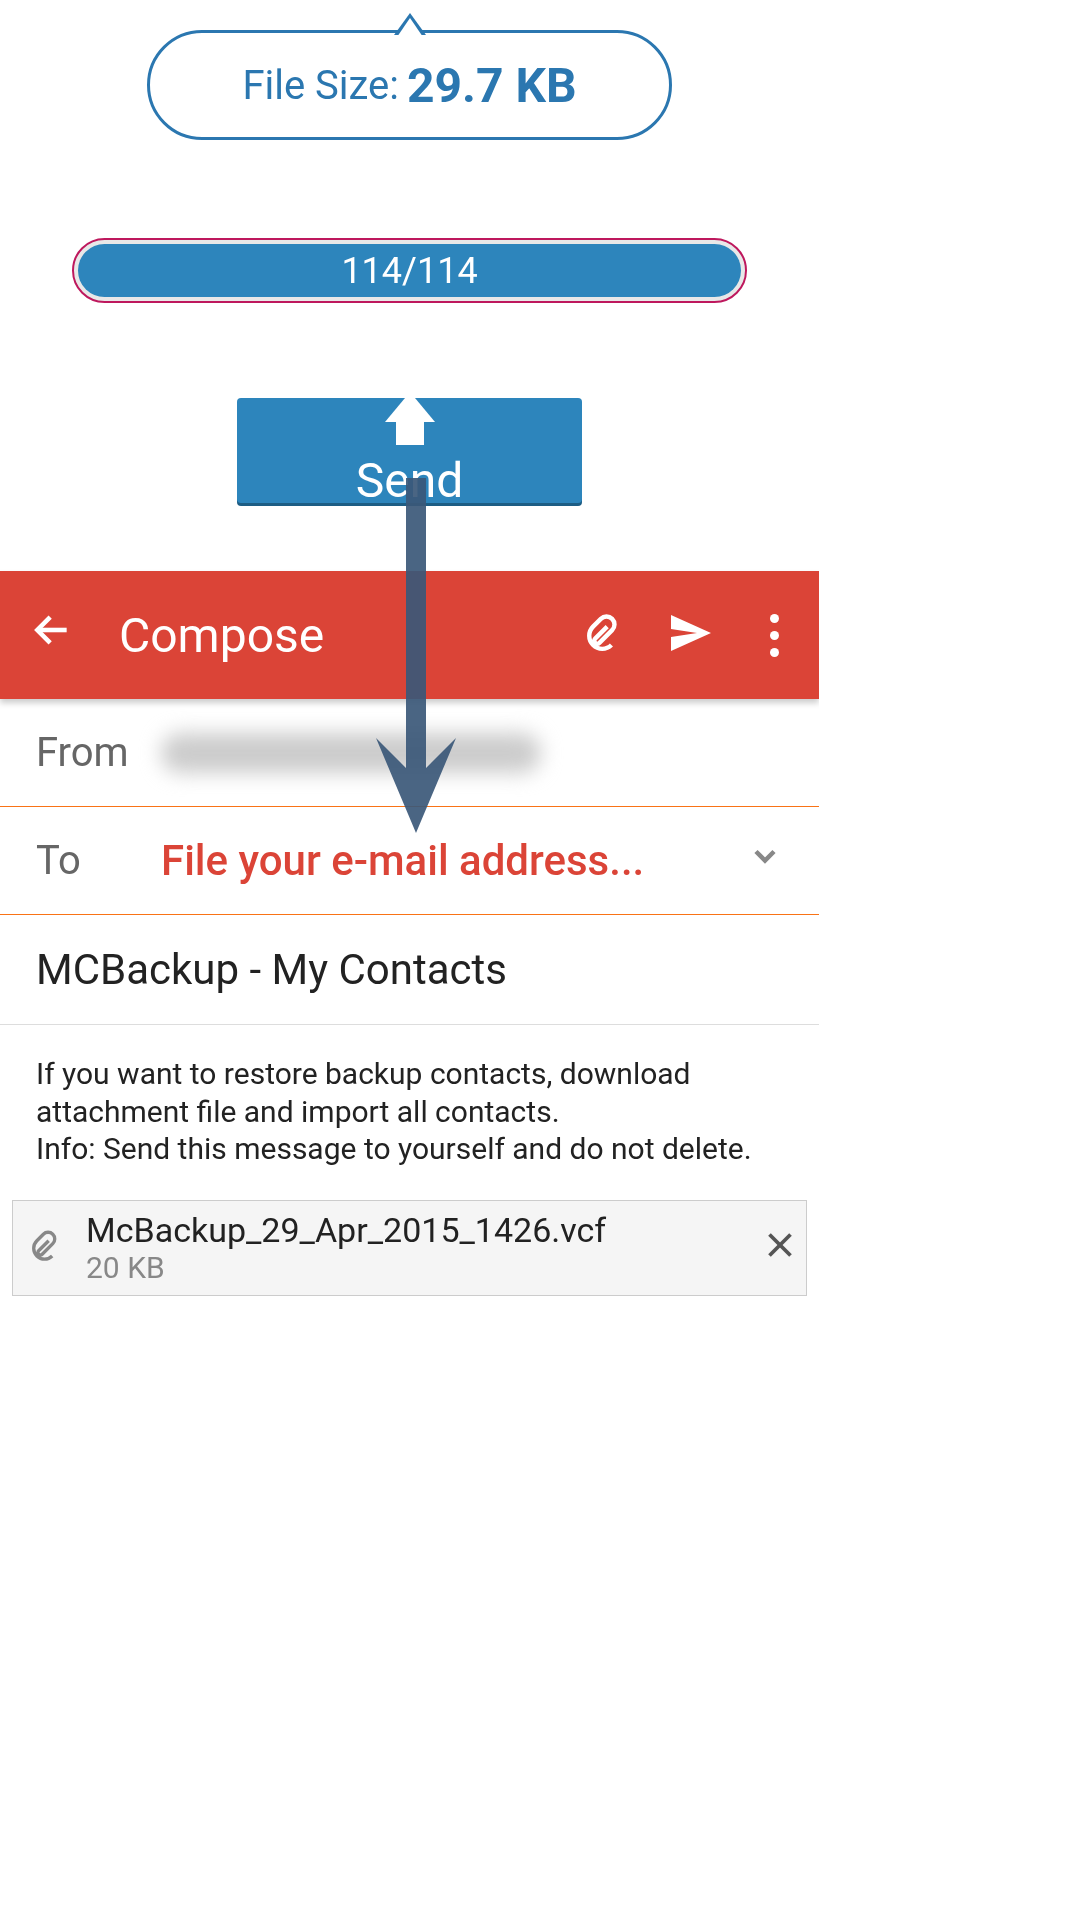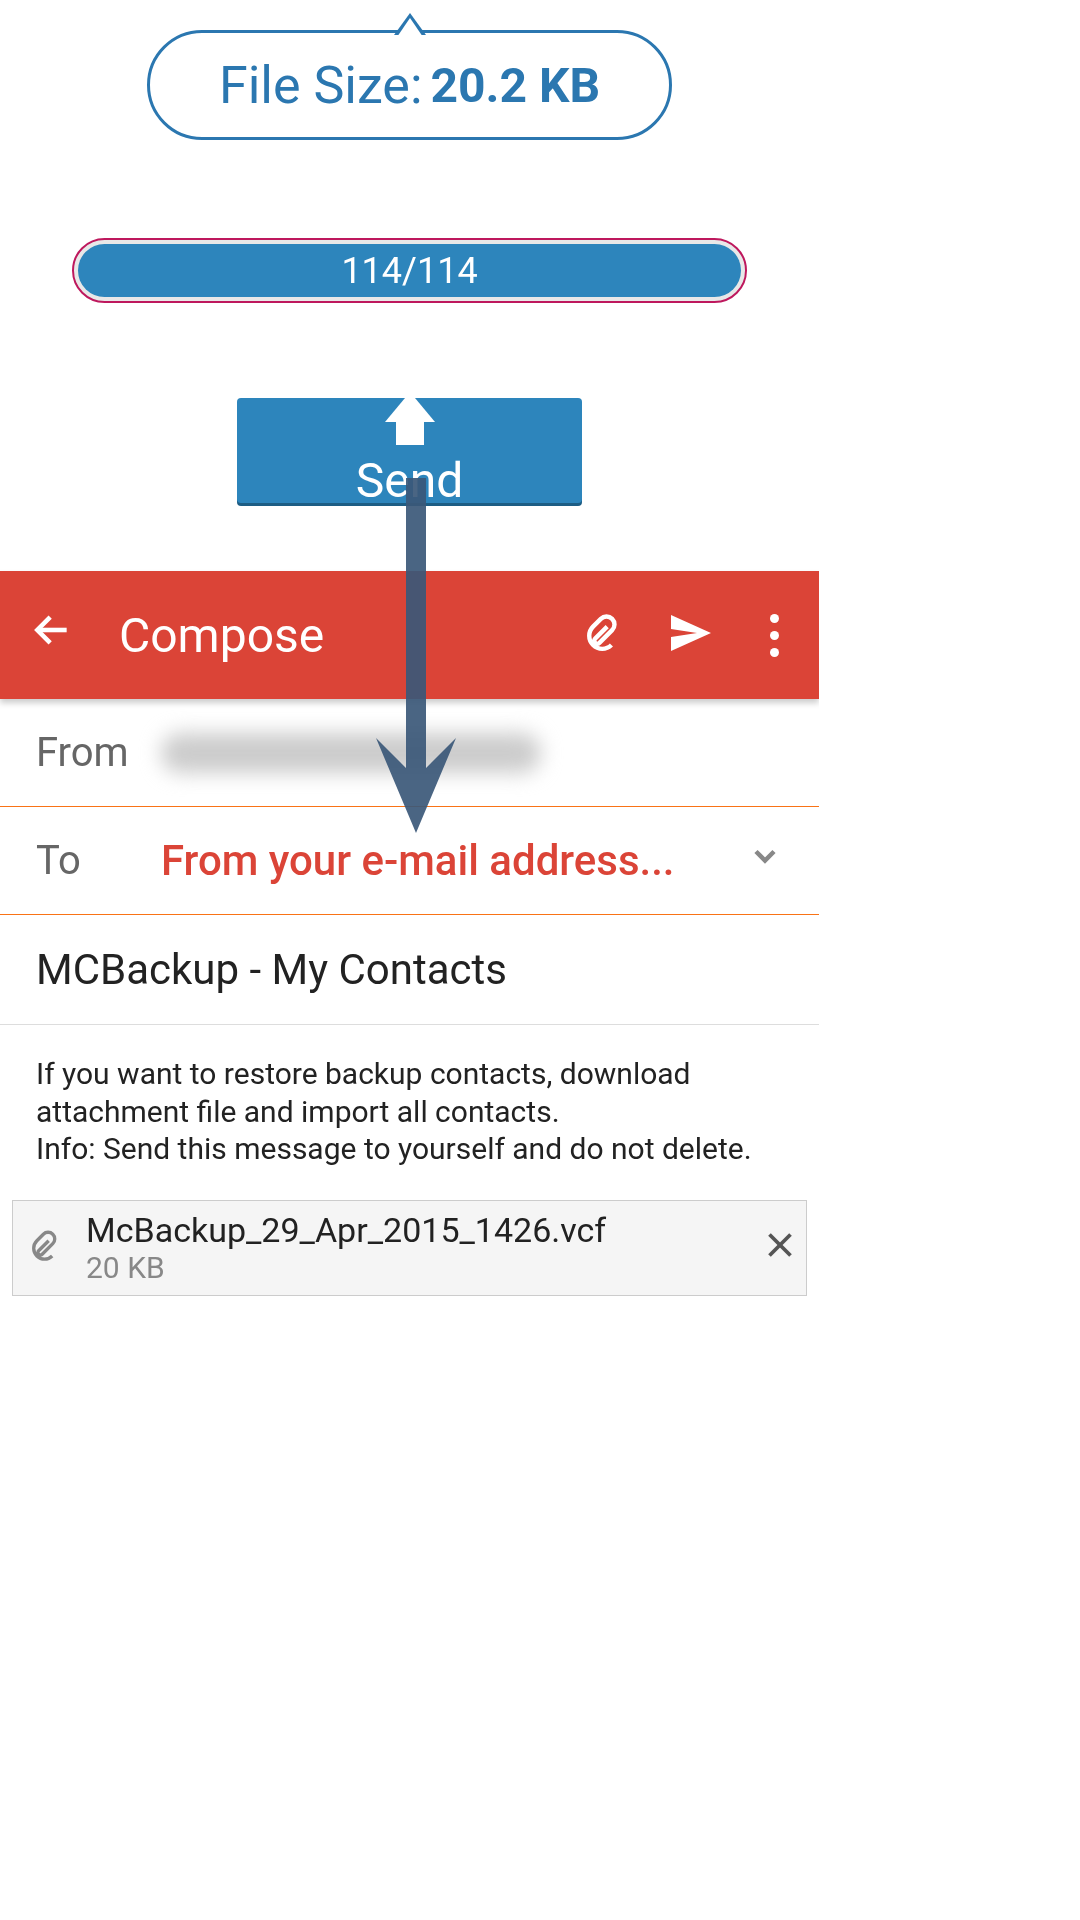--- a/index.html
+++ b/index.html
@@ -48,21 +48,21 @@
       left: 50%;
       transform: translateX(-50%);
       width: 0;
       height: 0;
       border-left: 13px solid transparent;
       border-right: 13px solid transparent;
       border-bottom: 19px solid #fff;
     }
     
     .file-size-label {
-      font-size: 52px;
+      font-size: 40px;
       color: #2b77b0;
     }
     
     .file-size-value {
       font-size: 48px;
       font-weight: bold;
       color: #2b77b0;
       margin-left: 8px;
     }
     
@@ -278,21 +278,21 @@
       z-index: 100;
     }
     .big-arrow svg { width: 100px; height: 360px; }
   </style>
 </head>
 <body>
 
 <div class="top-section">
   <div class="file-size-bubble">
     <span class="file-size-label">File Size: </span>
-    <span class="file-size-value">20.2 KB</span>
+    <span class="file-size-value">29.7 KB</span>
   </div>
 
   <div class="progress-container">
     <div class="progress-fill">
       <span class="progress-text">114/114</span>
     </div>
   </div>
 
   <div class="send-button">
     <div class="up-arrow"></div>
@@ -326,21 +326,21 @@
     </div>
   </div>
 
   <div class="field-row">
     <span class="field-label">From</span>
     <div class="from-value"></div>
   </div>
 
   <div class="field-row">
     <span class="field-label">To</span>
-    <span class="to-placeholder">From your e-mail address...</span>
+    <span class="to-placeholder">File your e-mail address...</span>
     <span class="expand-chevron">
       <svg viewBox="0 0 24 24" width="36" height="36" fill="none" stroke="#888" stroke-width="3">
         <polyline points="6,9 12,15 18,9"></polyline>
       </svg>
     </span>
   </div>
 
   <div class="subject-row">
     <span class="subject-text">MCBackup - My Contacts</span>
   </div>

